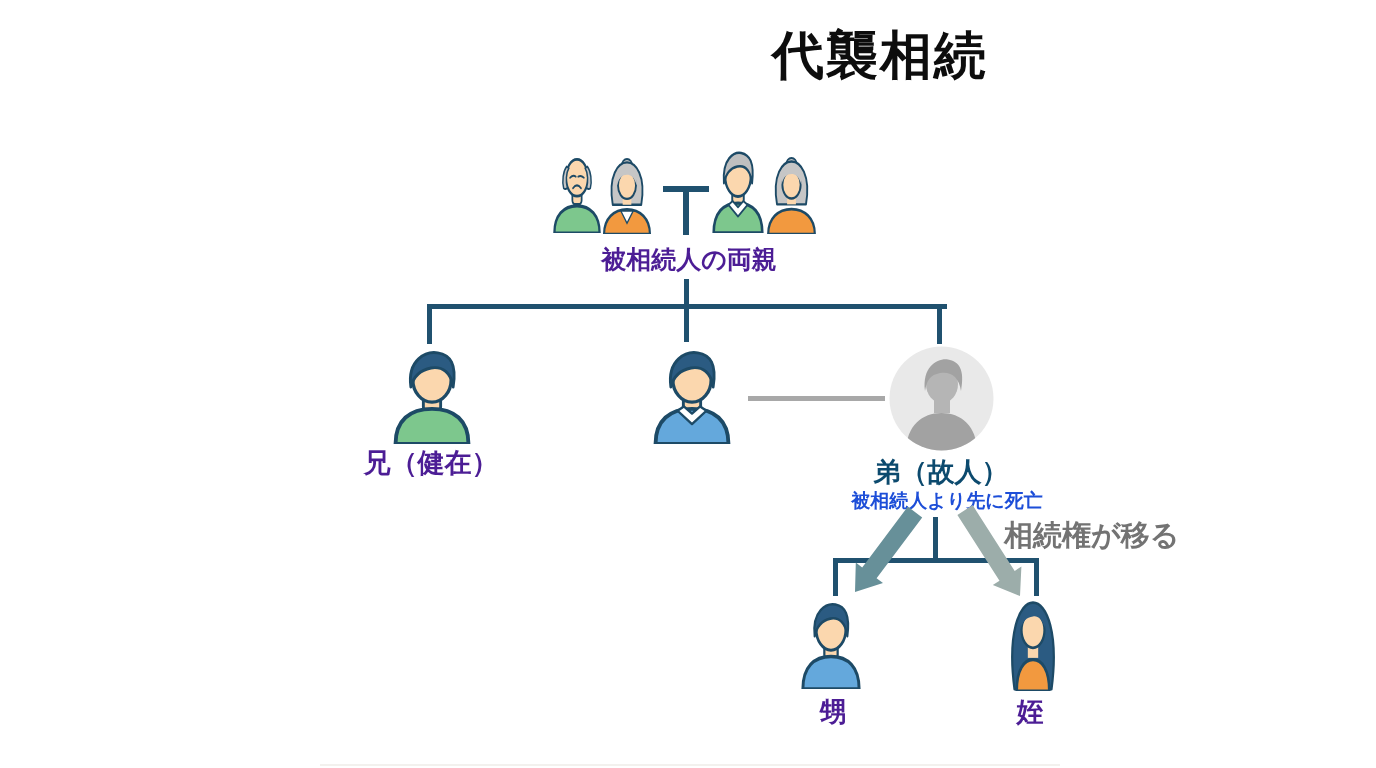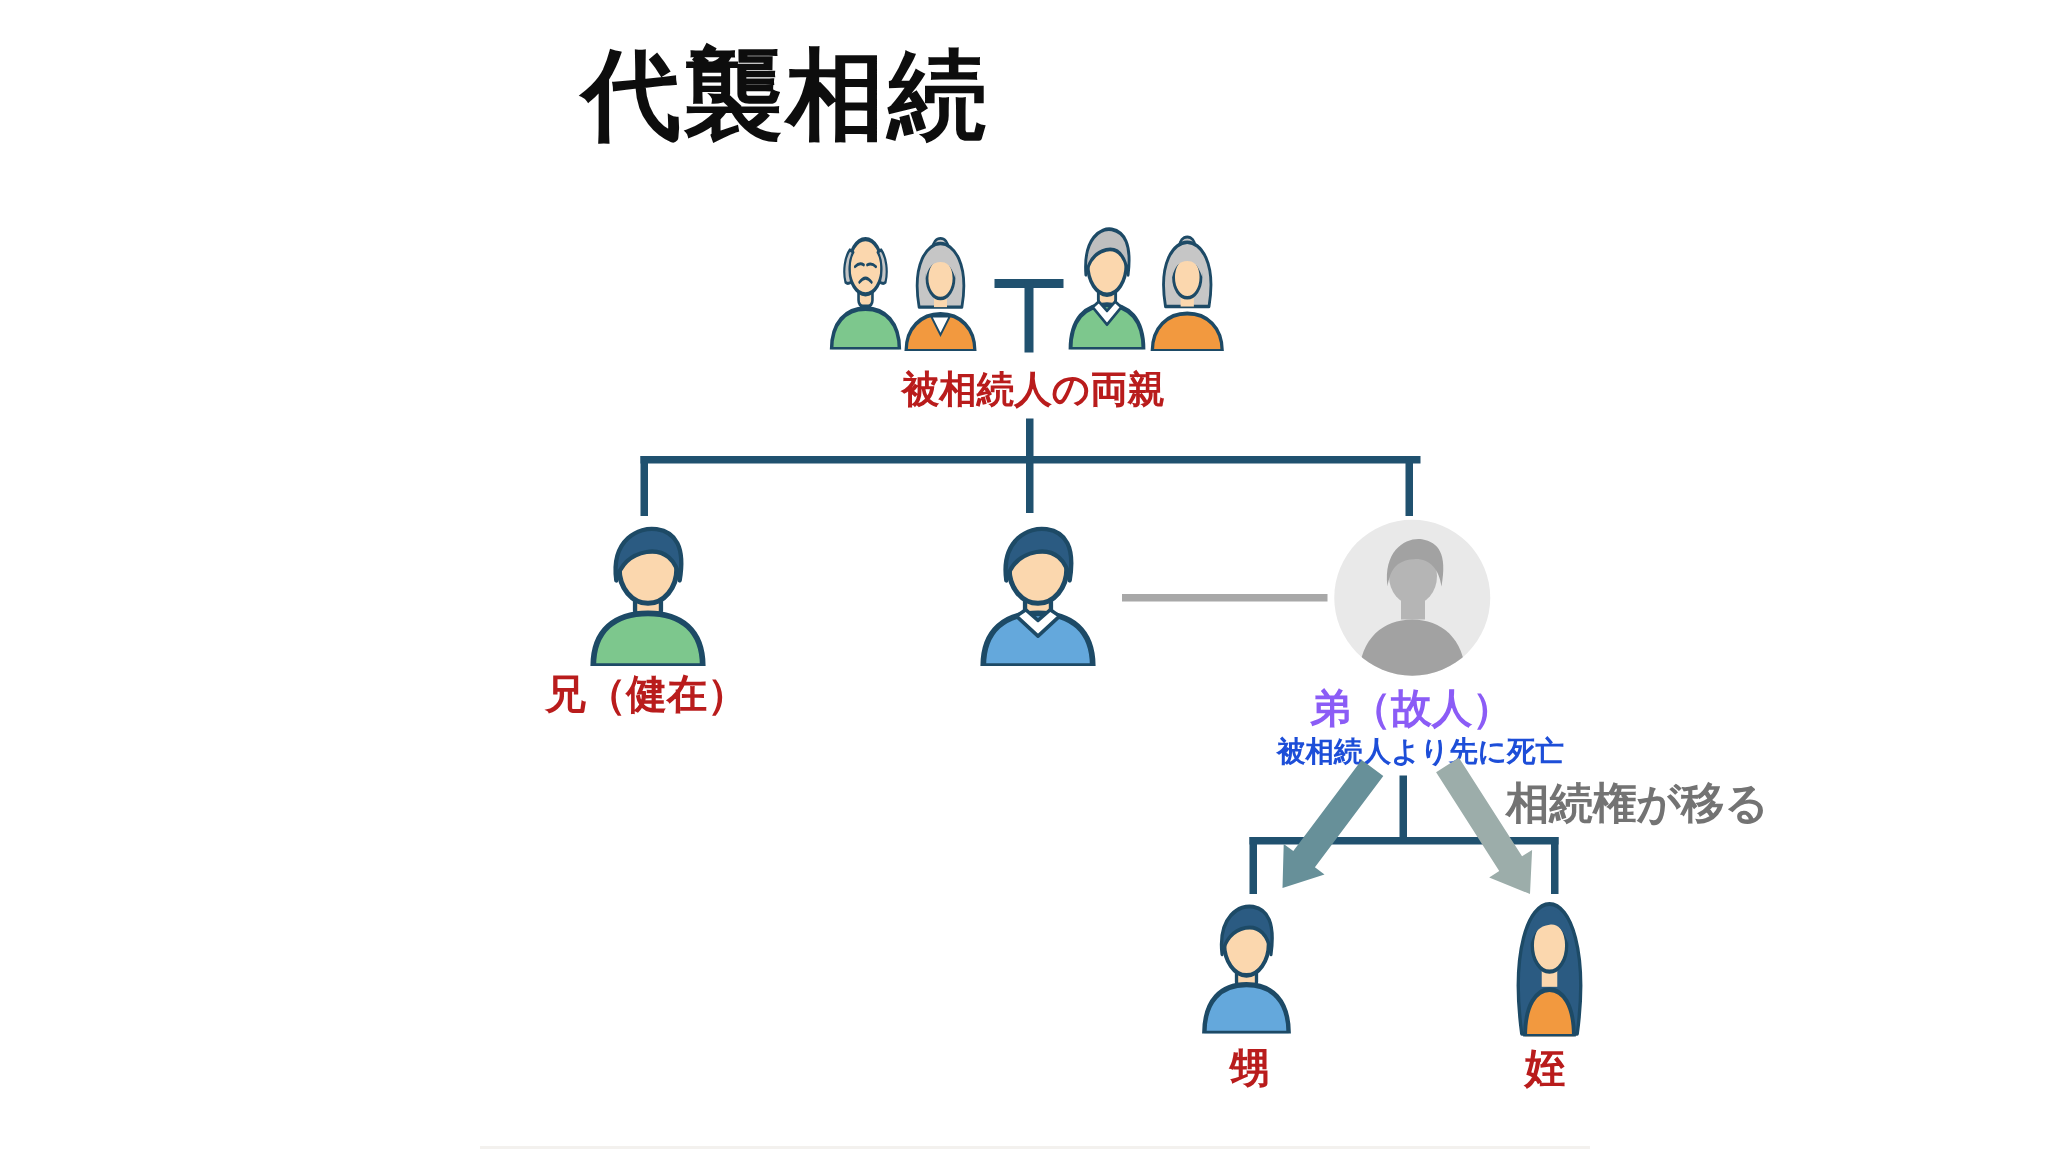--- a/index.html
+++ b/index.html
@@ -4,27 +4,27 @@
 <style>
   html,body{margin:0;padding:0;background:#ffffff;}
   #canvas{
     position:relative;width:1376px;height:768px;background:#ffffff;overflow:hidden;
     font-family:"Liberation Sans","DejaVu Sans",sans-serif;color:#111111;
   }
   .abs{position:absolute;}
   .line{position:absolute;background:#20516f;}
   .line-gray{position:absolute;background:#a8a8a8;}
   #title{
-    position:absolute;left:388px;top:24px;width:600px;text-align:left;
-    font-size:66px;font-weight:900;letter-spacing:2px;color:#0d0d0d;line-height:1.2;
+    position:absolute;left:388px;top:24px;width:600px;text-align:right;
+    font-size:52px;font-weight:900;letter-spacing:2px;color:#0d0d0d;line-height:1.2;
   }
-  .lbl{position:absolute;width:300px;text-align:center;font-weight:700;color:#b91c1c;white-space:nowrap;}
+  .lbl{position:absolute;width:300px;text-align:center;font-weight:700;color:#4c1d95;white-space:nowrap;}
   .lbl-gp{font-size:25px;font-weight:700;}
   .lbl-g1{font-size:27px;}
-  .lbl-deceased{color:#8b5cf6;text-align:center;}
+  .lbl-deceased{color:#0c4a6e;text-align:center;}
   .lbl-note{font-size:19px;font-weight:600;color:#1d4ed8;}
   .lbl-transfer{position:absolute;left:1004px;top:516px;font-size:29px;font-weight:700;white-space:nowrap;color:#737373;}
   .lbl-g2{font-size:27px;}
   svg{display:block;}
   #faint-bottom{position:absolute;left:320px;top:764px;width:740px;height:2px;background:#f3f1ee;}
 </style>
 </head>
 <body>
 
 <div id="canvas">

